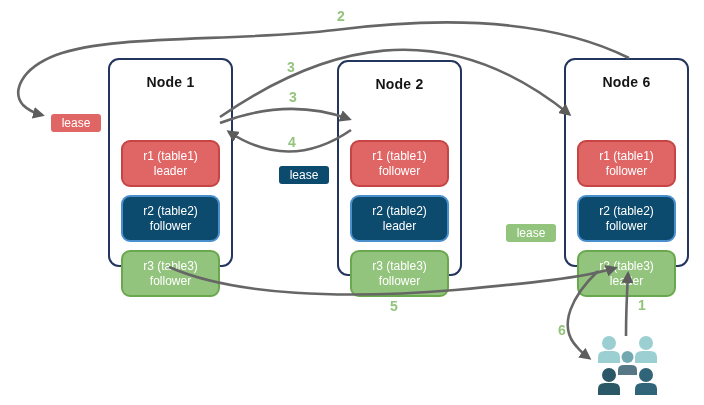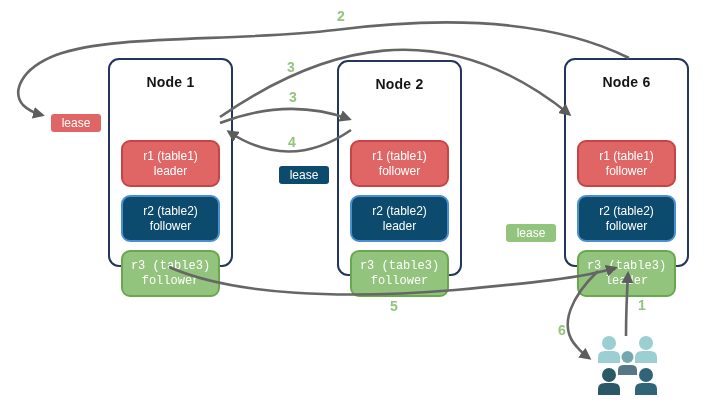--- a/index.html
+++ b/index.html
@@ -19,21 +19,21 @@
     margin-top:14px;letter-spacing:.2px;
   }
   .replica{
     position:absolute;left:11px;width:99px;height:47px;border-radius:9px;
     border:2px solid;box-sizing:border-box;color:#fff;font-size:12px;
     display:flex;flex-direction:column;align-items:center;justify-content:center;
     line-height:1.25;text-align:center;margin-top:40px;
   }
   .pos-r1{top:40px;}
   .pos-r2{top:95px;}
-  .pos-r3{top:150px;font-family:Liberation Mono, monospace;}
+  .pos-r3{top:150px;}
   .node--n2 .pos-r1{top:38px;}
   .node--n2 .pos-r2{top:93px;}
   .node--n2 .pos-r3{top:148px;}
   .red{background:#e06666;border-color:#c64444;}
   .blue{background:#0c4a6e;border-color:#4a90ce;}
   .green{background:#93c47d;border-color:#6aa84f;}
   .lease{
     position:absolute;width:54px;height:22px;border-radius:5px;border:2px solid;
     box-sizing:border-box;color:#fff;font-size:12px;
     display:flex;align-items:center;justify-content:center;

